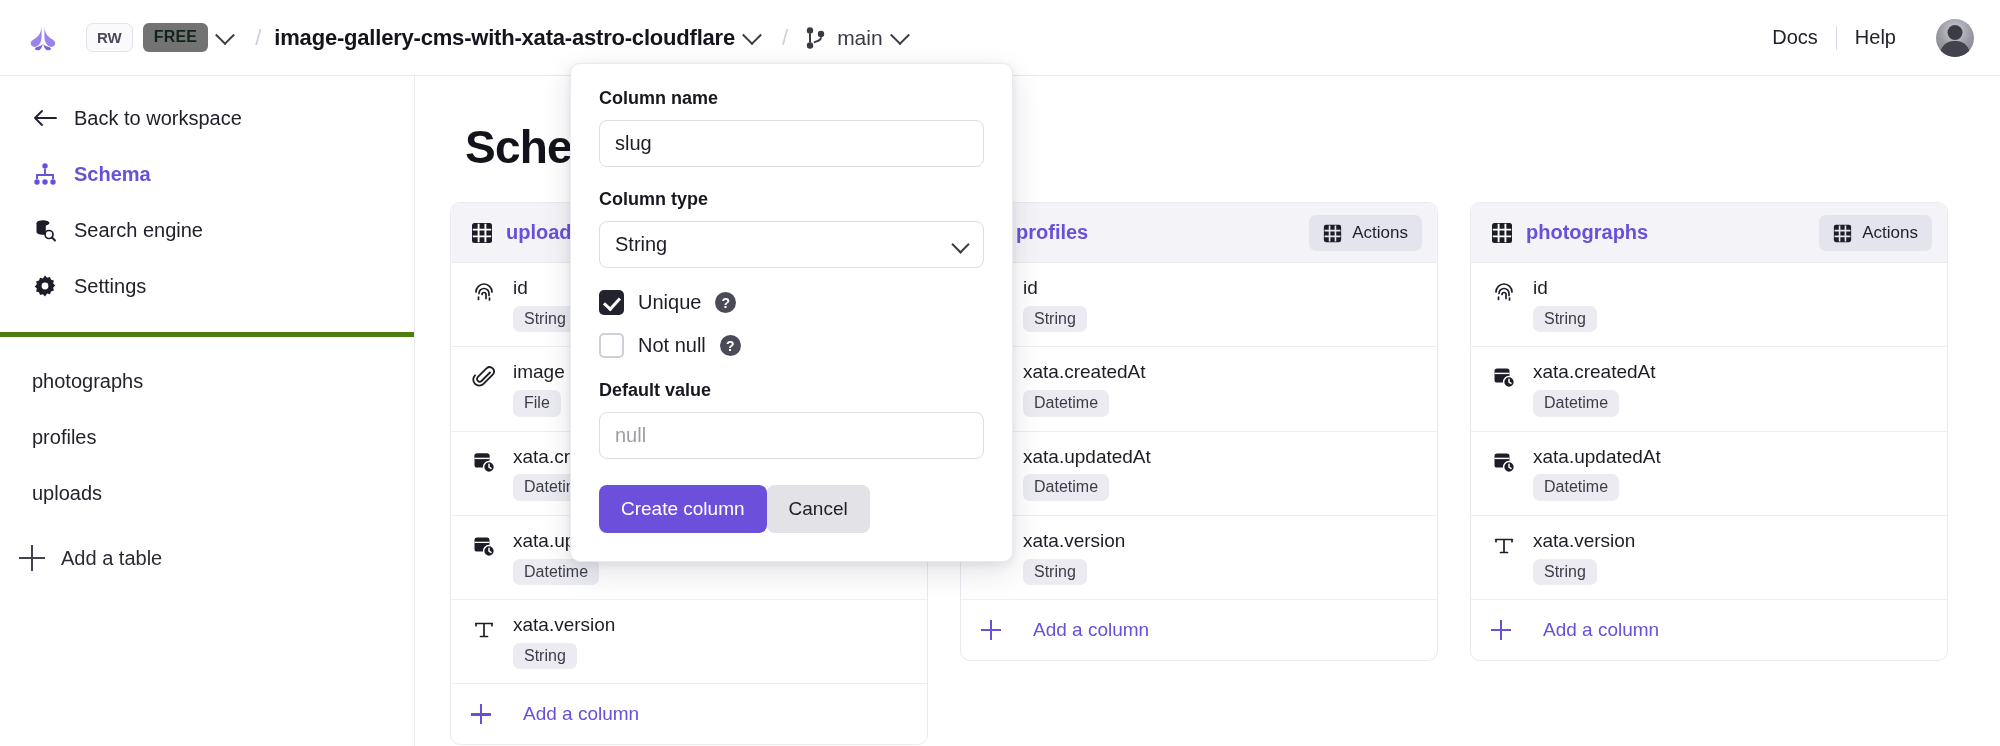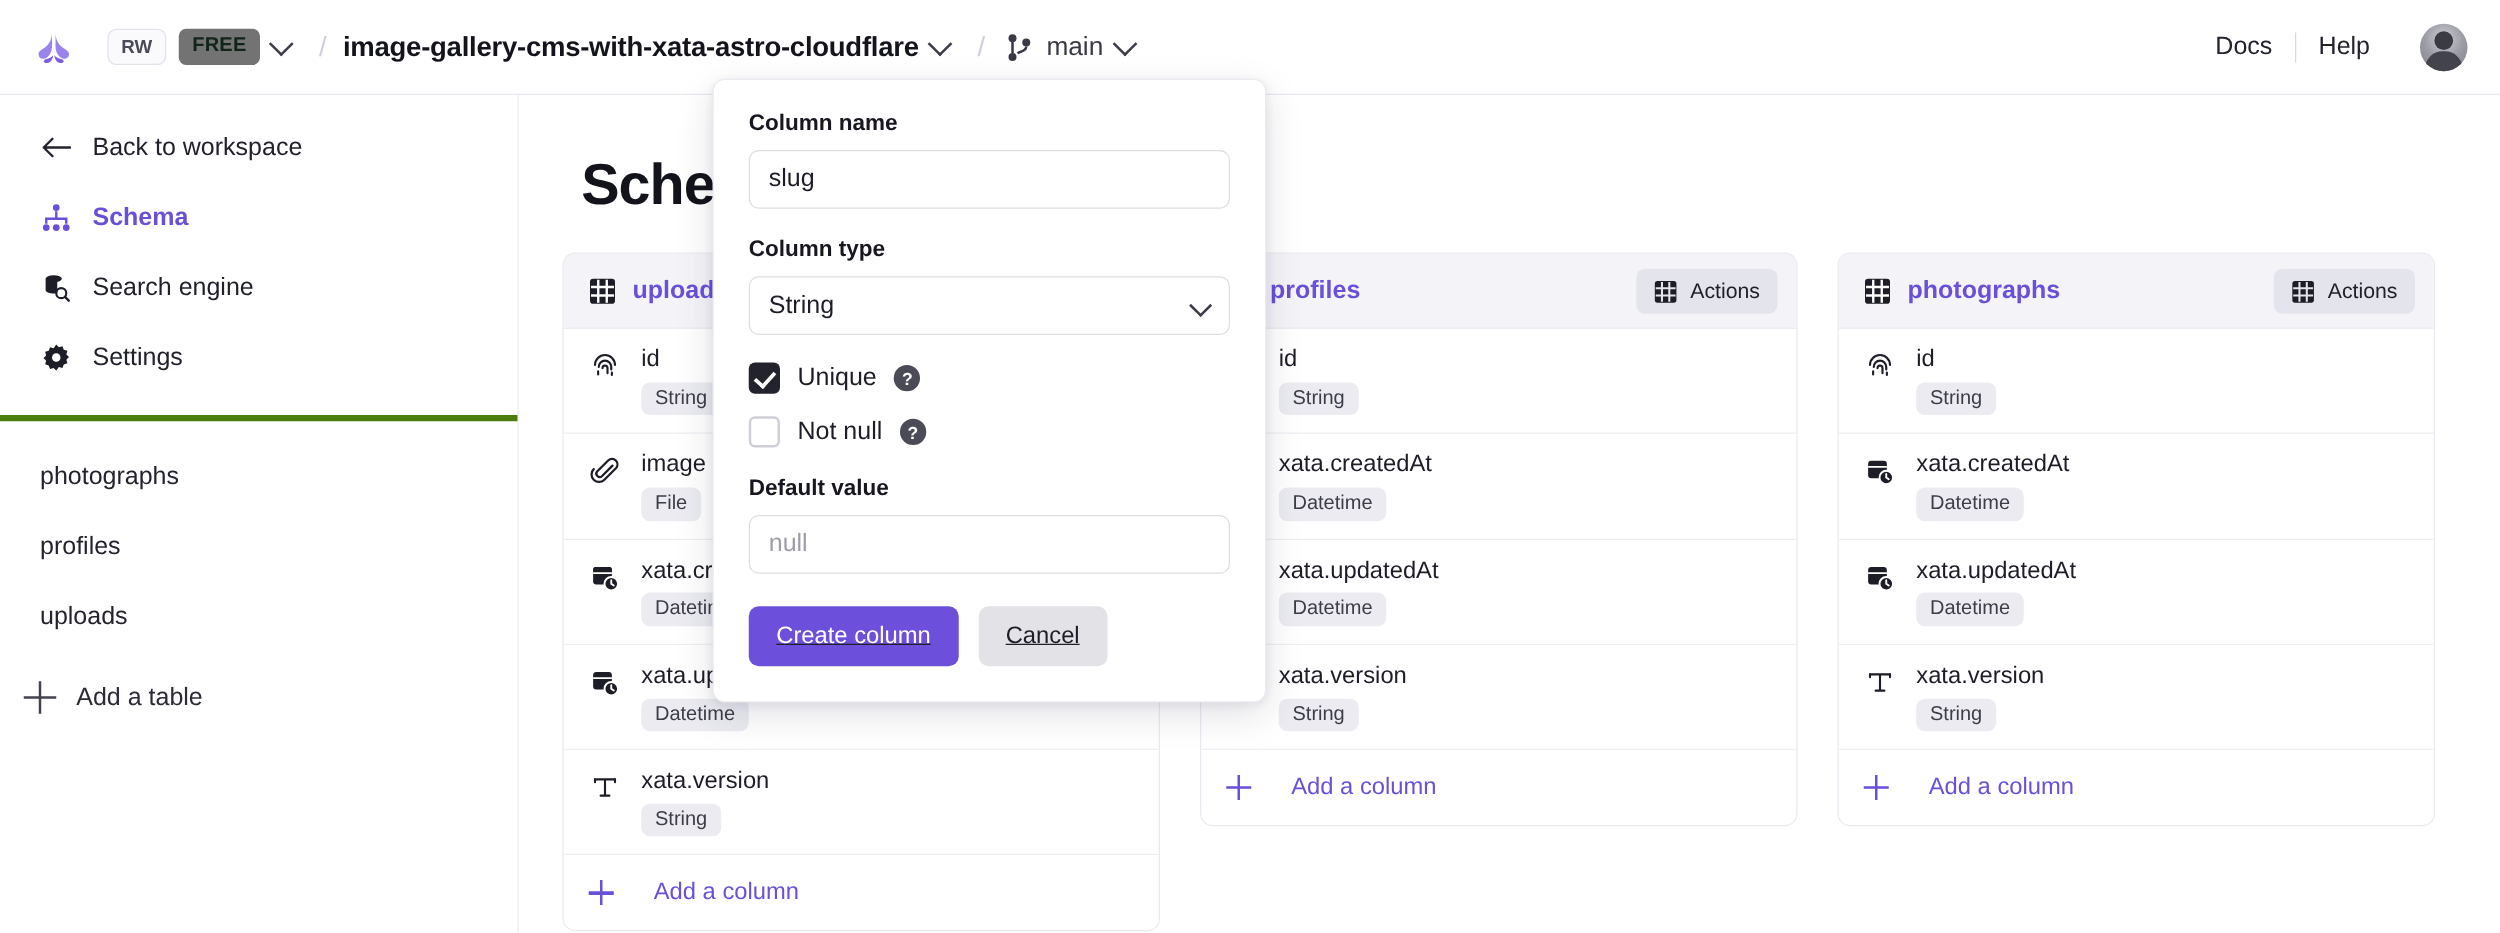--- a/index.html
+++ b/index.html
@@ -169,21 +169,21 @@
     width: 7px; height: 13px; border-right: 3px solid #fff; border-bottom: 3px solid #fff;
     transform: rotate(42deg);
   }
   .cbox.off { background:#fff; border: 2px solid #cfcfd8; }
   .check-label { font-size: 20px; color: #1d1d27; }
   .help {
     width: 21px; height: 21px; border-radius: 50%; background: #4b4b58;
     color: #fff; font-size: 14px; font-weight: 700; display:flex;
     align-items:center; justify-content:center; cursor: pointer; flex:none;
   }
-  .btn-row { display: flex; gap: 16px; margin-top: 26px; text-decoration: underline; }
+  .btn-row { display: flex; gap: 0; margin-top: 26px; }
   .btn {
     border: none; border-radius: 8px; padding: 13px 22px;
     font-size: 19px; cursor: pointer; font-family: "Liberation Sans", sans-serif;
   }
   .btn-primary { background: #6c4fdb; color: #fff; font-weight: 500; }
   .btn-secondary { background: #e2e2e7; color: #1d1d27; }
 </style>
 </head>
 <body>
 

